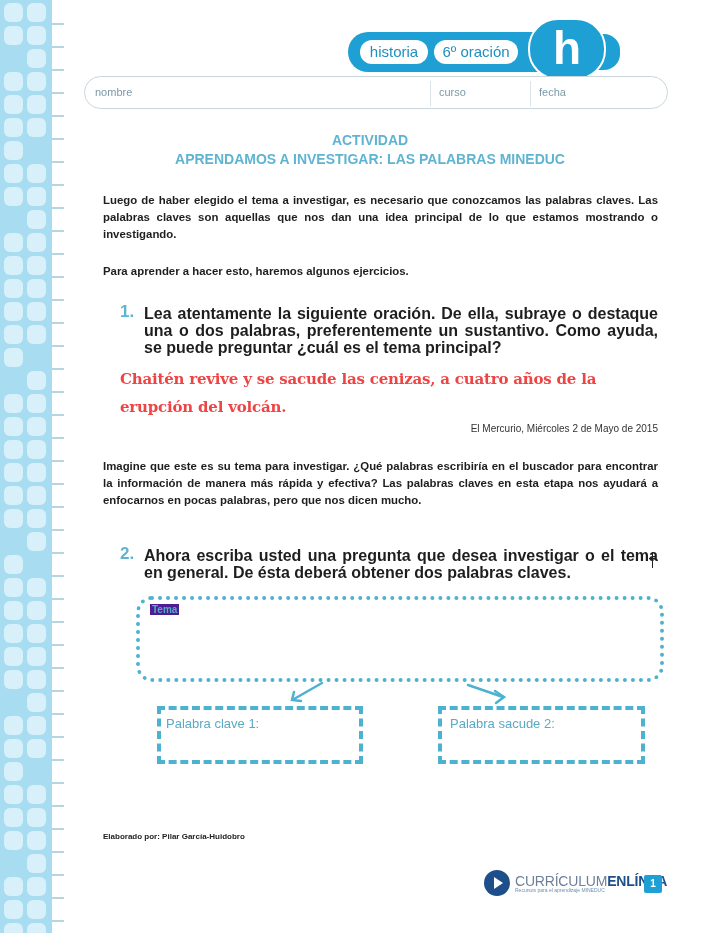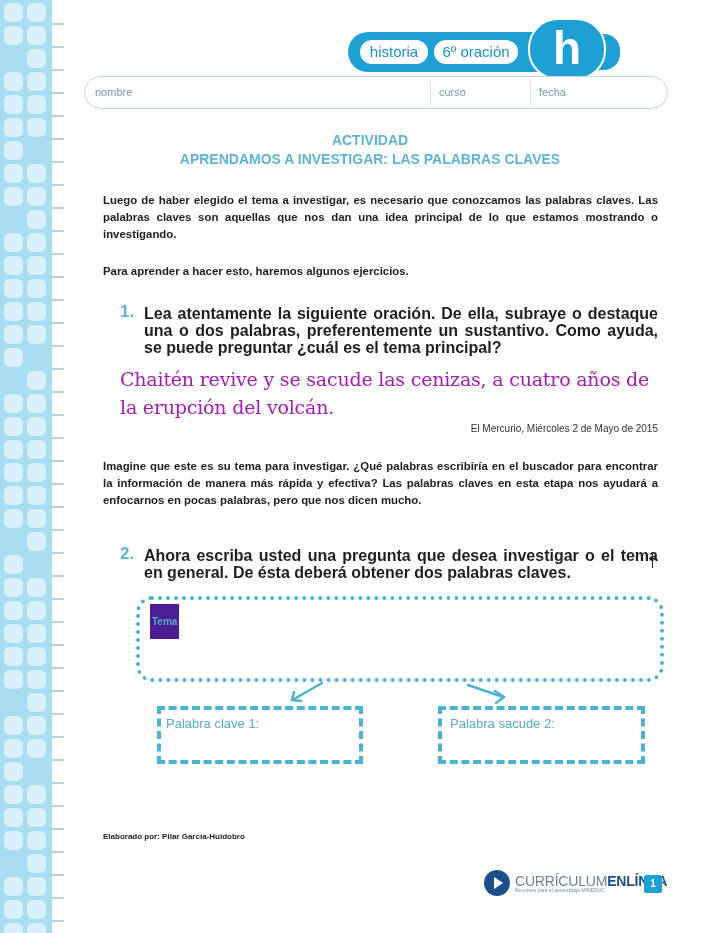--- a/index.html
+++ b/index.html
@@ -33,27 +33,27 @@
   .para { position: absolute; left: 103px; width: 555px; font-family: "Liberation Sans", sans-serif; font-weight: bold; font-size: 11.4px; line-height: 17px; color: #1e1e1e; text-align: justify; }
   .p1 { top: 192px; }
   .p2 { top: 263px; }
 
   .step { position: absolute; left: 120px; width: 538px; }
   .step-num { position: absolute; left: 0; top: -3px; font-family: "Liberation Sans", sans-serif; font-weight: bold; font-size: 17px; color: #5fb4d2; }
   .step-text { position: absolute; left: 24px; width: 514px; font-family: "Liberation Sans", sans-serif; font-weight: bold; font-size: 16px; line-height: 17px; color: #1e1e1e; text-align: justify; }
   .step-1 { top: 305px; }
   .step-2 { top: 547px; }
 
-  .headline { position: absolute; left: 120px; top: 365px; width: 545px; font-family: "DejaVu Serif", serif; font-size: 19px; line-height: 28px; color: #a21caf; letter-spacing: -0.2px; }
+  .headline { position: absolute; left: 120px; top: 365px; width: 545px; font-family: "DejaVu Serif", serif; font-size: 15px; line-height: 28px; color: #ef4444; letter-spacing: -0.2px; font-weight: bold; }
   .source { position: absolute; right: 62px; top: 423px; font-family: "Liberation Sans", sans-serif; font-size: 10px; color: #333333; }
   .p3 { top: 458px; }
 
   
   .answer-box { position: absolute; left: 136px; top: 596px; width: 528px; height: 86px; border: 4px dotted #4cb2cf; border-radius: 16px; }
-  .answer-label { position: absolute; left: 150px; top: 604px; font-family: "Liberation Sans", sans-serif; font-size: 10px; font-weight: bold; color: #5aaac4; background: #4c1d95; padding: 12px 2px; }
+  .answer-label { position: absolute; left: 150px; top: 604px; font-family: "Liberation Sans", sans-serif; font-size: 10px; font-weight: bold; color: #5aaac4; background: #4c1d95; padding: 0 2px; }
 
   .kw-box { position: absolute; top: 706px; height: 58px; border: 4px dashed #4cb2cf; }
   .kw-1 { left: 157px; width: 206px; }
   .kw-2 { left: 438px; width: 207px; }
   .kw-label { position: absolute; top: 716px; font-family: "Liberation Sans", sans-serif; font-size: 13px; color: #5aaac4; }
   .kw-label-1 { left: 166px; }
   .kw-label-2 { left: 450px; }
 
   .arrows { position: absolute; left: 280px; top: 680px; width: 250px; height: 30px; }
 
@@ -156,21 +156,21 @@
 
 <div class="name-row">
   <span class="field-label" style="left:10px">nombre</span>
   <div class="sep" style="left:345px"></div>
   <span class="field-label" style="left:354px">curso</span>
   <div class="sep" style="left:445px"></div>
   <span class="field-label" style="left:454px">fecha</span>
 </div>
 
 <div class="title title-1">ACTIVIDAD</div>
-<div class="title title-2">APRENDAMOS A INVESTIGAR: LAS PALABRAS CLAVES</div>
+<div class="title title-2">APRENDAMOS A INVESTIGAR: LAS PALABRAS MINEDUC</div>
 
 <p class="para p1">Luego de haber elegido el tema a investigar, es necesario que conozcamos las palabras claves. Las palabras claves son aquellas que nos dan una idea principal de lo que estamos mostrando o investigando.</p>
 <p class="para p2">Para aprender a hacer esto, haremos algunos ejercicios.</p>
 
 <div class="step step-1">
   <span class="step-num">1.</span>
   <p class="step-text">Lea atentamente la siguiente oración. De ella, subraye o destaque una o dos palabras, preferentemente un sustantivo. Como ayuda, se puede preguntar ¿cuál es el tema principal?</p>
 </div>
 
 <div class="headline">Chaitén revive y se sacude las cenizas, a cuatro años de la erupción del volcán.</div>

